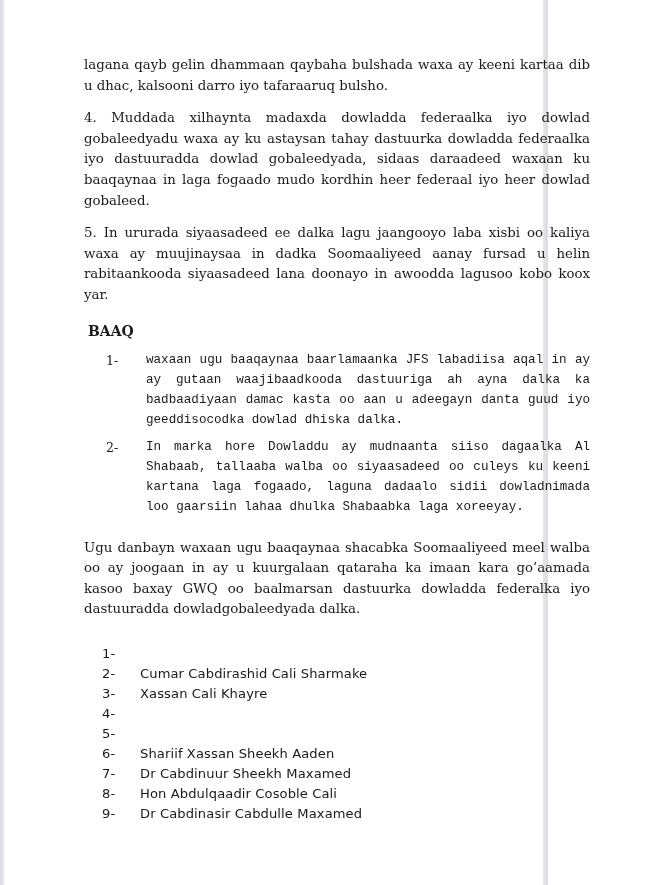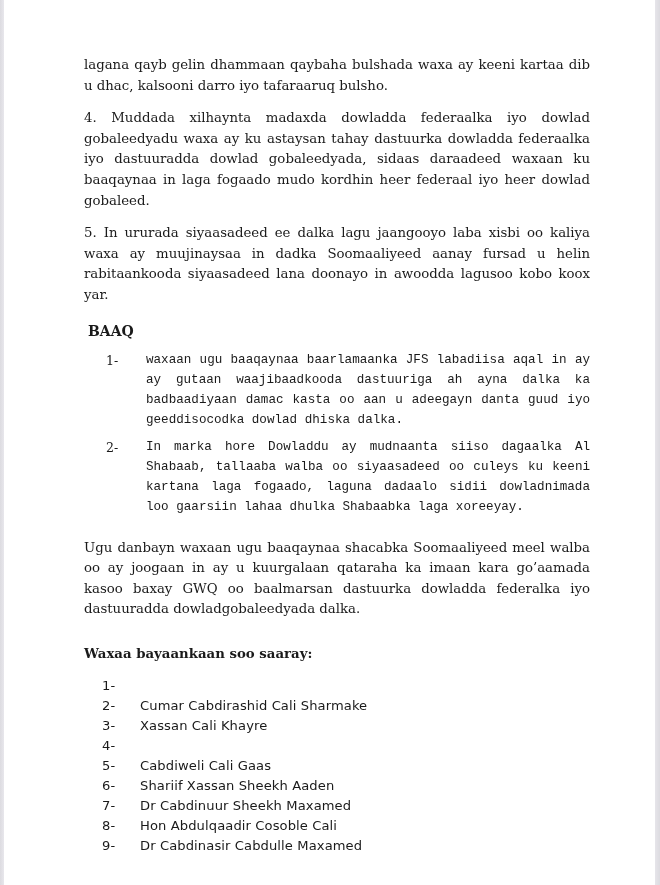--- a/index.html
+++ b/index.html
@@ -5,21 +5,21 @@
     html, body {
       margin: 0;
       padding: 0;
       width: 660px;
       height: 885px;
       overflow: hidden;
       background: #ffffff;
     }
     .page {
       position: relative;
-      width: 660px;
+      width: 548px;
       height: 885px;
       background: #ffffff;
       font-family: "DejaVu Serif", "Liberation Serif", serif;
       color: #1a1a1a;
     }
     .edge-left {
       position: absolute; left: 0; top: 0; width: 4px; height: 885px;
       background: linear-gradient(to right, #dcdbe0, #e8e7ec);
     }
     .edge-right {
@@ -112,40 +112,38 @@
         <span class="call-text">waxaan ugu baaqaynaa baarlamaanka JFS labadiisa aqal in ay ay gutaan waajibaadkooda dastuuriga ah ayna dalka ka badbaadiyaan damac kasta oo aan u adeegayn danta guud iyo geeddisocodka dowlad dhiska dalka.</span>
       </li>
       <li class="call-item">
         <span class="call-num">2-</span>
         <span class="call-text">In marka hore Dowladdu ay mudnaanta siiso dagaalka Al Shabaab, tallaaba walba oo siyaasadeed oo culeys ku keeni kartana laga fogaado, laguna dadaalo sidii dowladnimada loo gaarsiin lahaa dhulka Shabaabka laga xoreeyay.</span>
       </li>
     </ul>
 
     <p class="para p-final">Ugu danbayn  waxaan ugu baaqaynaa shacabka Soomaaliyeed meel walba oo ay joogaan in ay u kuurgalaan  qataraha ka imaan kara go’aamada kasoo baxay GWQ oo baalmarsan dastuurka dowladda federalka iyo dastuuradda dowladgobaleedyada dalka.</p>
 
-    <div class="sig-heading">Waxaa bayaankaan soo saaray:</div>
 
     <ul class="sig-list">
       <li class="sig-item">
         <span class="sig-num">1-</span>
       </li>
       <li class="sig-item">
         <span class="sig-num">2-</span>
         <span>Cumar Cabdirashid Cali Sharmake</span>
       </li>
       <li class="sig-item">
         <span class="sig-num">3-</span>
         <span>Xassan Cali Khayre</span>
       </li>
       <li class="sig-item">
         <span class="sig-num">4-</span>
       </li>
       <li class="sig-item">
         <span class="sig-num">5-</span>
-        <span>Cabdiweli Cali Gaas</span>
       </li>
       <li class="sig-item">
         <span class="sig-num">6-</span>
         <span>Shariif Xassan Sheekh Aaden</span>
       </li>
       <li class="sig-item">
         <span class="sig-num">7-</span>
         <span>Dr Cabdinuur Sheekh Maxamed</span>
       </li>
       <li class="sig-item">

